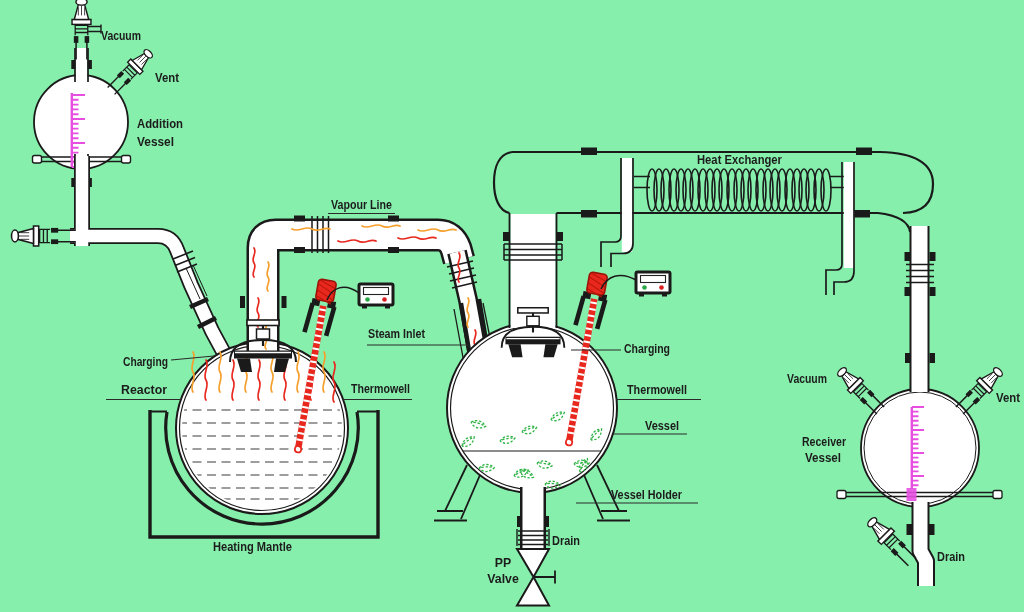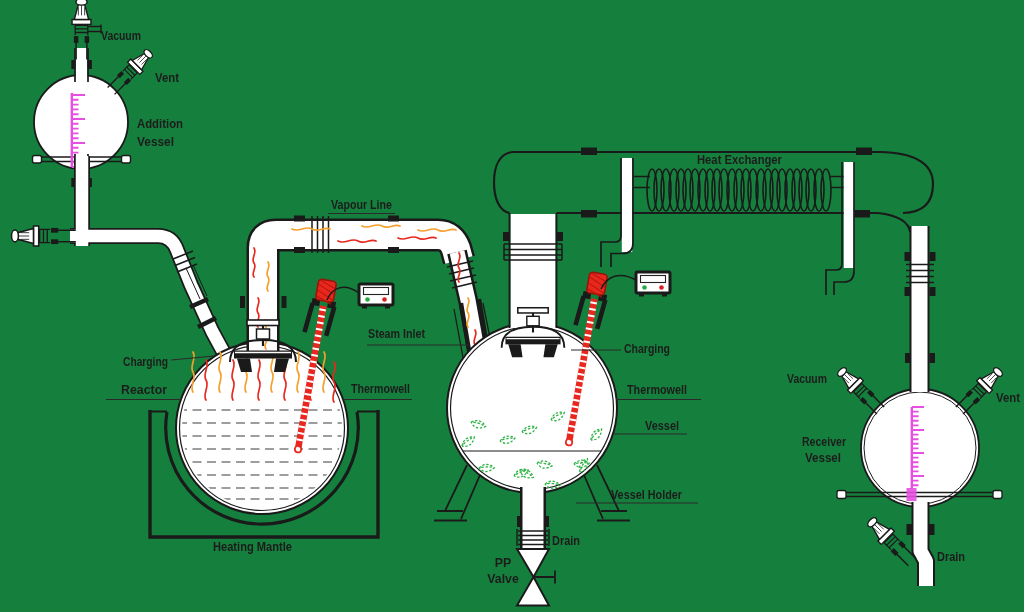--- a/index.html
+++ b/index.html
@@ -1,21 +1,21 @@
 <!DOCTYPE html>
 <html style="--c-line: #1a1a1a; --c-vapor-red: #e8281e; --c-vapor-orange: #f59f2c; --c-scale-magenta: #e64fe0; --c-leaf-green: #2eb344; --c-indicator-green: #27a844; --c-indicator-red: #d91f1f;"><head>
 <meta charset="utf-8">
 <style>
   :root{
     --c-line:#1a1a1a; --c-vapor-red:#e8281e; --c-vapor-orange:#f59f2c;
     --c-scale-magenta:#e64fe0; --c-leaf-green:#2eb344;
     --c-indicator-green:#27a844; --c-indicator-red:#d91f1f;
   }
   html,body{margin:0;padding:0;background:#fff;}
-  .stage{width:1024px;height:612px;background:#15803d;position:relative;overflow:hidden;}
+  .stage{width:1024px;height:612px;background:#86efac;position:relative;overflow:hidden;}
   svg{display:block;}
   .o{stroke:var(--c-line);fill:none;}
   .of{stroke:var(--c-line);fill:#fff;}
   .blk{fill:var(--c-line);stroke:none;}
   .cas-b{stroke:var(--c-line);fill:none;stroke-linejoin:round;}
   .cas-w{stroke:#fff;fill:none;stroke-linejoin:round;}
   .sq{fill:none;stroke-width:1.7;stroke-linecap:round;}
   .red{stroke:var(--c-vapor-red);}
   .org{stroke:var(--c-vapor-orange);}
   .leafc{stroke:var(--c-leaf-green);fill:none;stroke-width:1.3;stroke-dasharray:2.4 1.7;}

